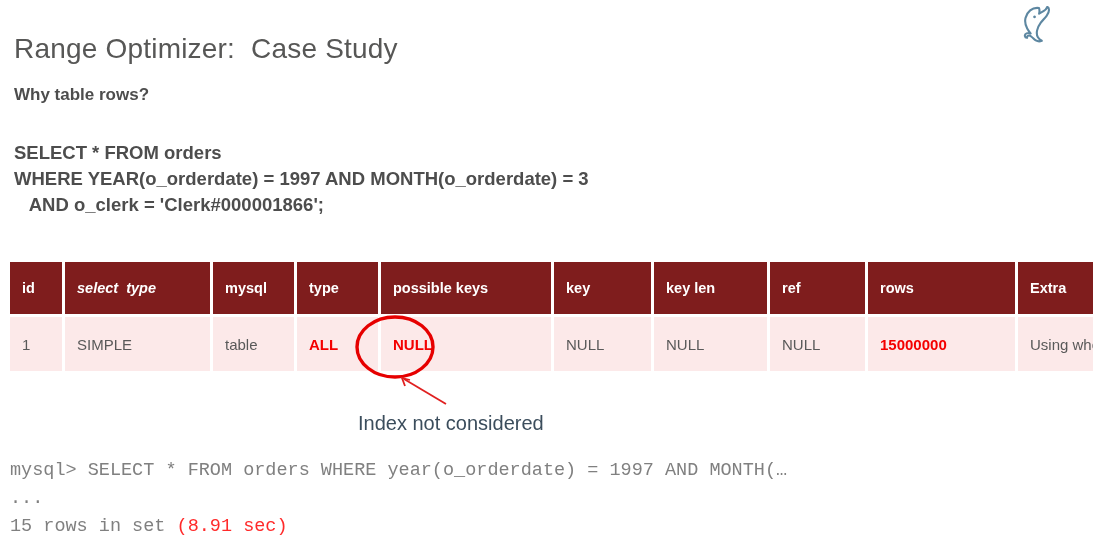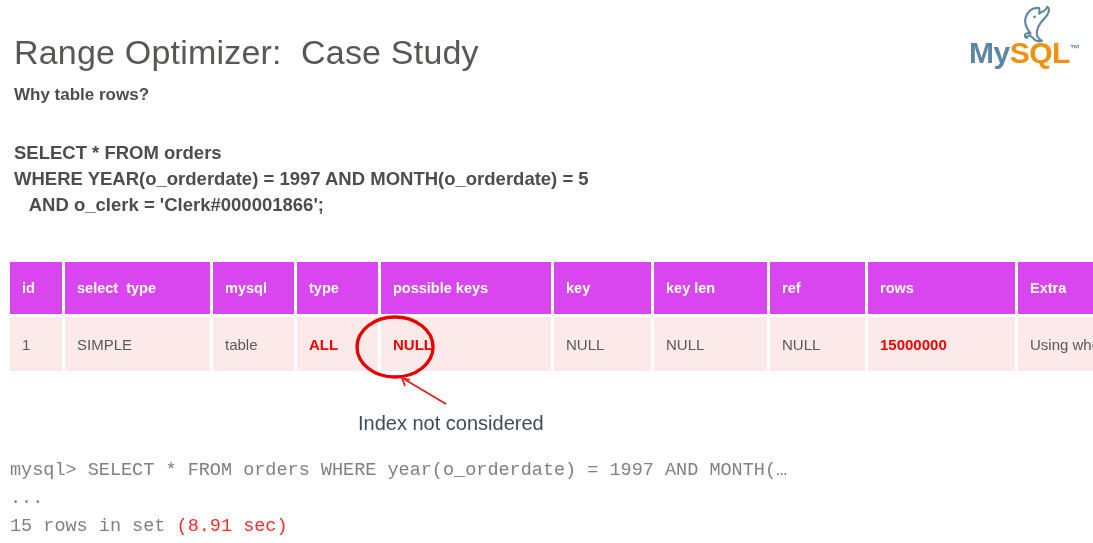--- a/index.html
+++ b/index.html
@@ -13,21 +13,21 @@
     font-family: "Liberation Sans", sans-serif;
     position: relative;
     overflow: hidden;
   }
 
   
   #slide-title {
     position: absolute;
     left: 14px;
     top: 33px;
-    font-size: 34px;
+    font-size: 28px;
     font-weight: 400;
     color: #575756;
     letter-spacing: 0.2px;
     white-space: pre;
   }
   #slide-subtitle {
     position: absolute;
     left: 14px;
     top: 85px;
     font-size: 17px;
@@ -84,21 +84,21 @@
   
   #explain-table {
     position: absolute;
     left: 10px;
     top: 262px;
     width: 1053px;
     border-collapse: collapse;
     table-layout: fixed;
   }
   #explain-table th {
-    background: #d946ef;
+    background: #7f1d1d;
     color: #ffffff;
     font-size: 14.5px;
     font-weight: bold;
     text-align: left;
     padding: 0 0 0 12px;
     height: 52px;
     border-right: 3px solid #ffffff;
     white-space: pre;
     vertical-align: middle;
   }
@@ -117,21 +117,21 @@
     vertical-align: middle;
   }
   #explain-table td:last-child { border-right: none; }
   #explain-table td.em {
     color: #f40000;
     font-weight: bold;
   }
 
   
   .col-id          { width: 40px; }
-  .col-selecttype  { width: 133px; }
+  .col-selecttype  { width: 133px; font-style: italic; }
   .col-table       { width: 69px; }
   .col-type        { width: 69px; }
   .col-possible    { width: 158px; }
   .col-key         { width: 85px; }
   .col-keylen      { width: 101px; }
   .col-ref         { width: 83px; }
   .col-rows        { width: 135px; }
   .col-extra       { width: 149px; }
 
   
@@ -175,25 +175,24 @@
   <svg class="logo-dolphin" viewBox="0 0 52 40">
     <path d="M32 2 C25 1 20 6 18.5 12 C17.6 15.8 18.6 19.6 20.2 22.6 C21.2 24.5 22.4 26.1 23.6 27.4
              C22.2 27.0 20.8 26.9 19.6 27.4 C18.4 27.9 17.7 29.0 17.9 30.1 C18.1 31.2 19.1 31.9 20.1 31.8
              C19.9 30.9 20.3 30.0 21.1 29.7 C22.2 29.3 23.5 29.9 24.5 30.7 C26.0 31.9 27.2 33.4 28.8 34.4
              C30.6 35.5 32.9 35.6 34.8 34.8 C33.2 34.0 31.8 32.8 30.9 31.3 C29.7 29.2 29.6 26.7 30.1 24.4
              C30.7 21.6 32.1 19.0 33.8 16.7 C35.6 14.3 37.8 12.2 39.6 9.8 C40.9 8.1 42.0 6.1 42.0 4.0
              C42.0 2.7 41.4 1.4 40.3 0.8 C39.6 2.7 38.1 4.1 36.5 5.1 C35.1 6.0 33.5 6.7 32.1 7.6
              C32.6 5.8 32.6 3.8 32 2 Z" fill="none" stroke="#5d87a1" stroke-width="2.1" stroke-linejoin="round" stroke-linecap="round"></path>
     <path d="M27.5 9.5 a1.4 1.4 0 1 0 0.1 0" fill="#5d87a1"></path>
   </svg>
-  <div class="logo-wordmark"><span class="logo-my">My</span><span class="logo-sql">SQL</span><span class="logo-tm">™</span></div>
 </div>
 
 <div id="sql-block"><span>SELECT * FROM orders</span>
-<span>WHERE YEAR(o_orderdate) = 1997 AND MONTH(o_orderdate) = 5</span>
+<span>WHERE YEAR(o_orderdate) = 1997 AND MONTH(o_orderdate) = 3</span>
 <span>   AND o_clerk = 'Clerk#000001866';</span></div>
 
 <table id="explain-table">
   <thead>
     <tr>
       <th class="col-id">id</th>
       <th class="col-selecttype">select  type</th>
       <th class="col-table">mysql</th>
       <th class="col-type">type</th>
       <th class="col-possible">possible keys</th>

